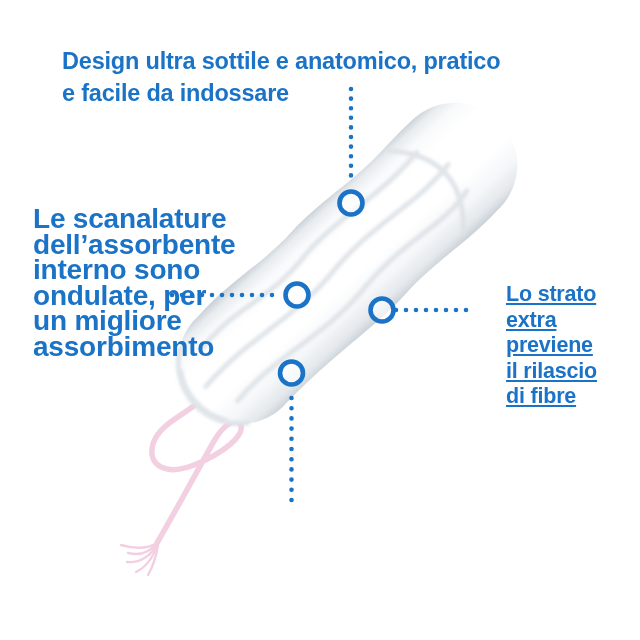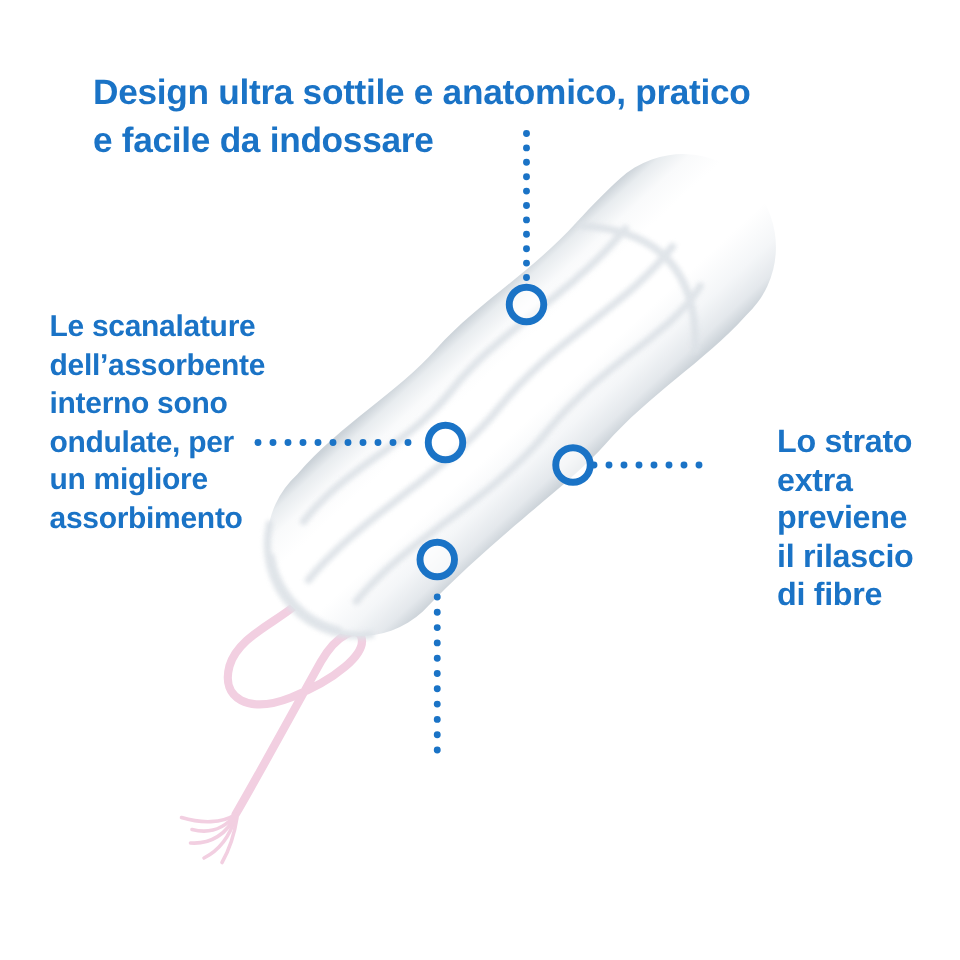--- a/index.html
+++ b/index.html
@@ -11,22 +11,22 @@
   .canvas{
     position:relative;width:640px;height:640px;background:#ffffff;overflow:hidden;
     font-family:"Liberation Sans",sans-serif;
   }
   .stage{position:absolute;left:0;top:0;width:640px;height:640px;}
   .label{
     position:absolute;color:var(--accent);font-weight:700;
     white-space:pre-line;letter-spacing:-0.2px;
   }
   .label-top{left:62px;top:45px;font-size:23.5px;line-height:32px;}
-  .label-left{left:33px;top:206px;font-size:20px;line-height:25.6px;}
-  .label-right{left:518px;top:282px;font-size:21.5px;line-height:25.6px;}
+  .label-left{left:33px;top:206px;font-size:28px;line-height:25.6px;}
+  .label-right{left:506px;top:282px;font-size:21.5px;line-height:25.6px;text-decoration:underline;}
   .label-bottom{left:247px;top:506px;font-size:23.5px;line-height:32px;}
   .dotline{stroke:var(--accent);stroke-width:4.6;fill:none;stroke-linecap:round;}
   .marker{fill:rgba(255,255,255,0.65);stroke:var(--accent);stroke-width:4.6;}
   .groove{stroke:var(--groove-gray);stroke-width:5;fill:none;stroke-linecap:round;}
   .string{stroke:var(--string-pink);fill:none;stroke-linecap:round;stroke-linejoin:round;}
 </style>
 </head>
 <body>
 
 <div class="canvas">

